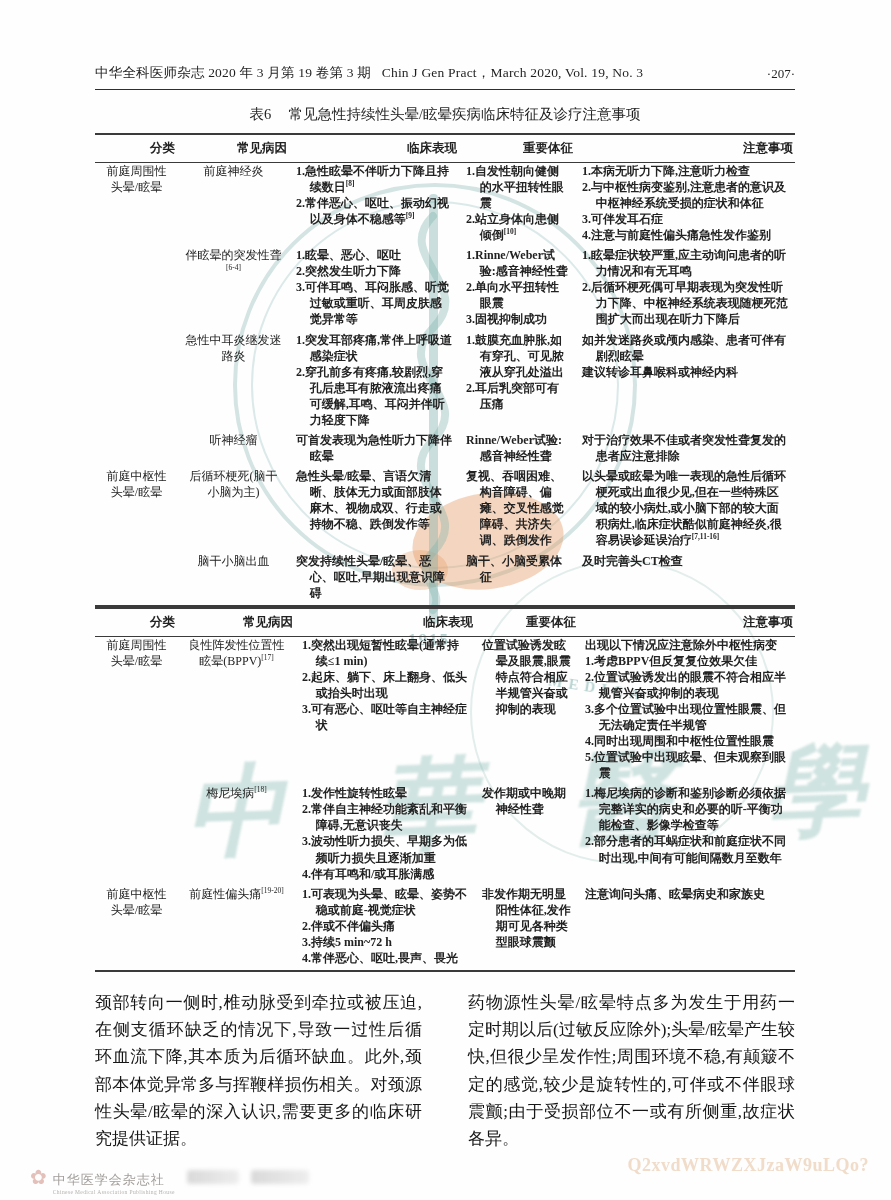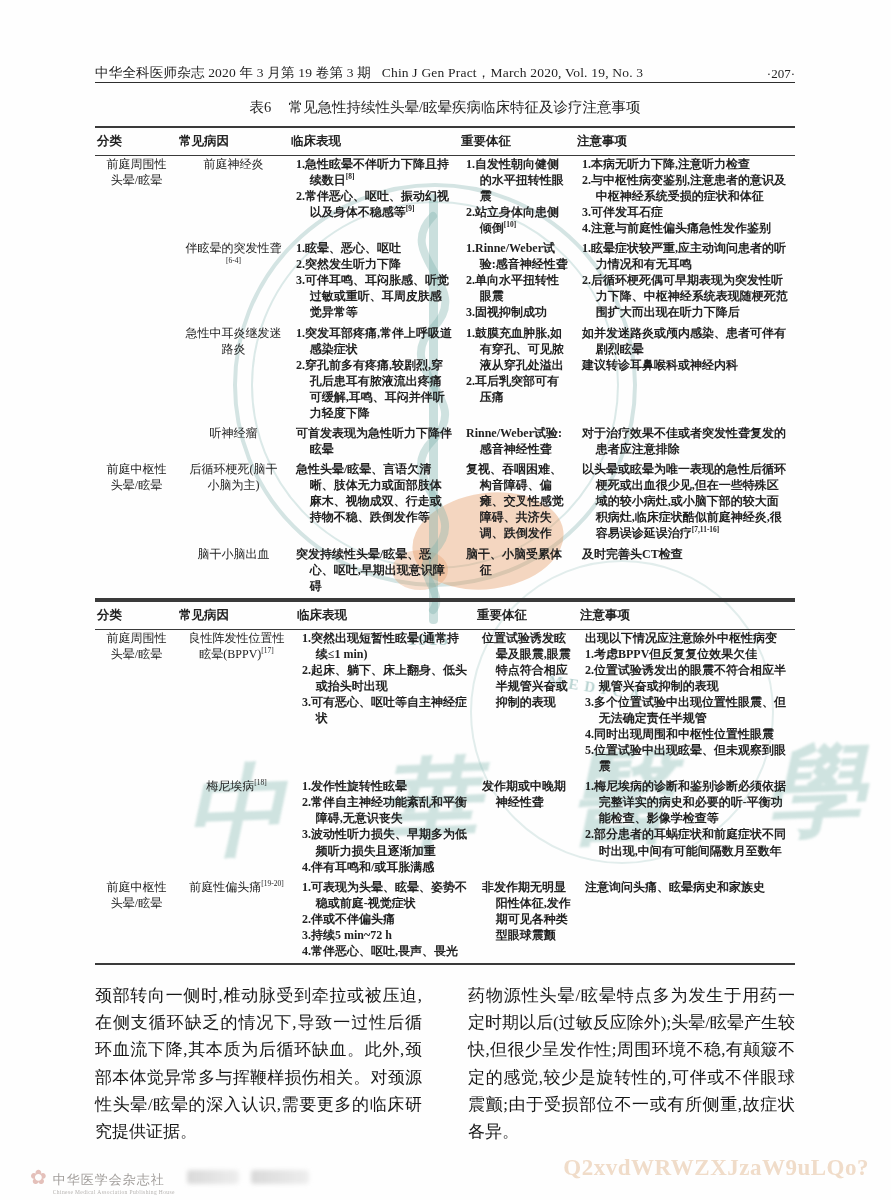--- a/index.html
+++ b/index.html
@@ -16,52 +16,52 @@
   .wm-callig{position:absolute;left:185px;top:735px;font-size:100px;font-weight:bold;font-style:italic;
            color:rgba(142,190,184,0.42);letter-spacing:34px;white-space:nowrap;
            transform:rotate(-2deg);filter:blur(1.2px);}
   .wm-ring2{position:absolute;left:470px;top:560px;width:300px;height:300px;border-radius:50%;
            border:2px solid rgba(126,177,173,0.22);}
 
   
   .content{position:relative;z-index:1;padding:64px 96px 0 95px;box-sizing:border-box;}
 
   .hdr{display:flex;justify-content:space-between;align-items:flex-end;
-       font-size:13.5px;border-bottom:1.6px solid #2e2e2e;width:700px;}
+       font-size:13.5px;padding-bottom:7px;border-bottom:1.6px solid #2e2e2e;width:700px;}
   .hdr .jtitle{letter-spacing:0.2px;}
   .hdr .pageno{font-size:13px;}
 
   .tbl-title{width:700px;text-align:center;font-weight:normal;font-size:14.5px;margin:15px 0 9px;}
   .tbl-title .gap{display:inline-block;width:1.2em;}
 
   table.jt{border-collapse:collapse;width:700px;table-layout:fixed;
            border-top:2.2px solid #3a3a3a;border-bottom:2.2px solid #3a3a3a;
            font-size:12px;line-height:1.34;color:#222;}
   table.jt thead th{border-bottom:1.2px solid #3a3a3a;font-weight:bold;font-size:12.5px;
-           padding:5px 2px;text-align:left;}
+           padding:5px 2px;text-align:right;}
   table.jt td{vertical-align:top;padding:0 6px 4px 7px;}
   td.c-cat,td.c-cause{text-align:center;padding-left:2px;padding-right:2px;}
   .cell-item{padding-left:1.15em;text-indent:-1.15em;font-weight:bold;}
   sup{font-size:0.62em;line-height:0;}
 
   .bodytext{margin-top:17px;width:700px;display:flex;gap:46px;font-size:17px;line-height:1.6;
            text-align:justify;color:#161616;}
   .bodytext .col{flex:1;min-width:0;}
   .bodytext p{margin:0;}
 
   
   .footer-left{position:absolute;left:30px;top:1158px;display:flex;align-items:center;gap:6px;z-index:1;}
   .blossom{font-size:20px;color:rgba(205,140,130,0.55);line-height:1;}
   .pub-cn{font-size:13px;color:rgba(110,105,100,0.65);letter-spacing:1px;margin-top:13px;}
   .pub-en{font-size:5.5px;color:rgba(130,125,120,0.6);letter-spacing:0.4px;}
   .smudge{height:14px;border-radius:3px;background:linear-gradient(90deg,rgba(150,150,150,0.35),rgba(190,190,190,0.25));
           filter:blur(2px);margin-left:6px;}
   .smudge.s1{width:52px;}
   .smudge.s2{width:58px;}
-  .footer-right{position:absolute;right:22px;top:1155px;font-size:23px;font-weight:bold;z-index:1;
+  .footer-right{position:absolute;right:22px;top:1155px;font-size:18px;font-weight:bold;z-index:1;
           color:#f0dcc9;letter-spacing:0.5px;filter:blur(0.3px);}
 </style>
 </head>
 <body>
 
 <div class="page">
 
   <div class="wm-layer">
     <svg class="wm-emblem" width="440" height="470" viewBox="0 0 440 470">
       <circle cx="220" cy="207" r="200" fill="none" stroke="rgba(126,177,173,0.33)" stroke-width="4"></circle>

